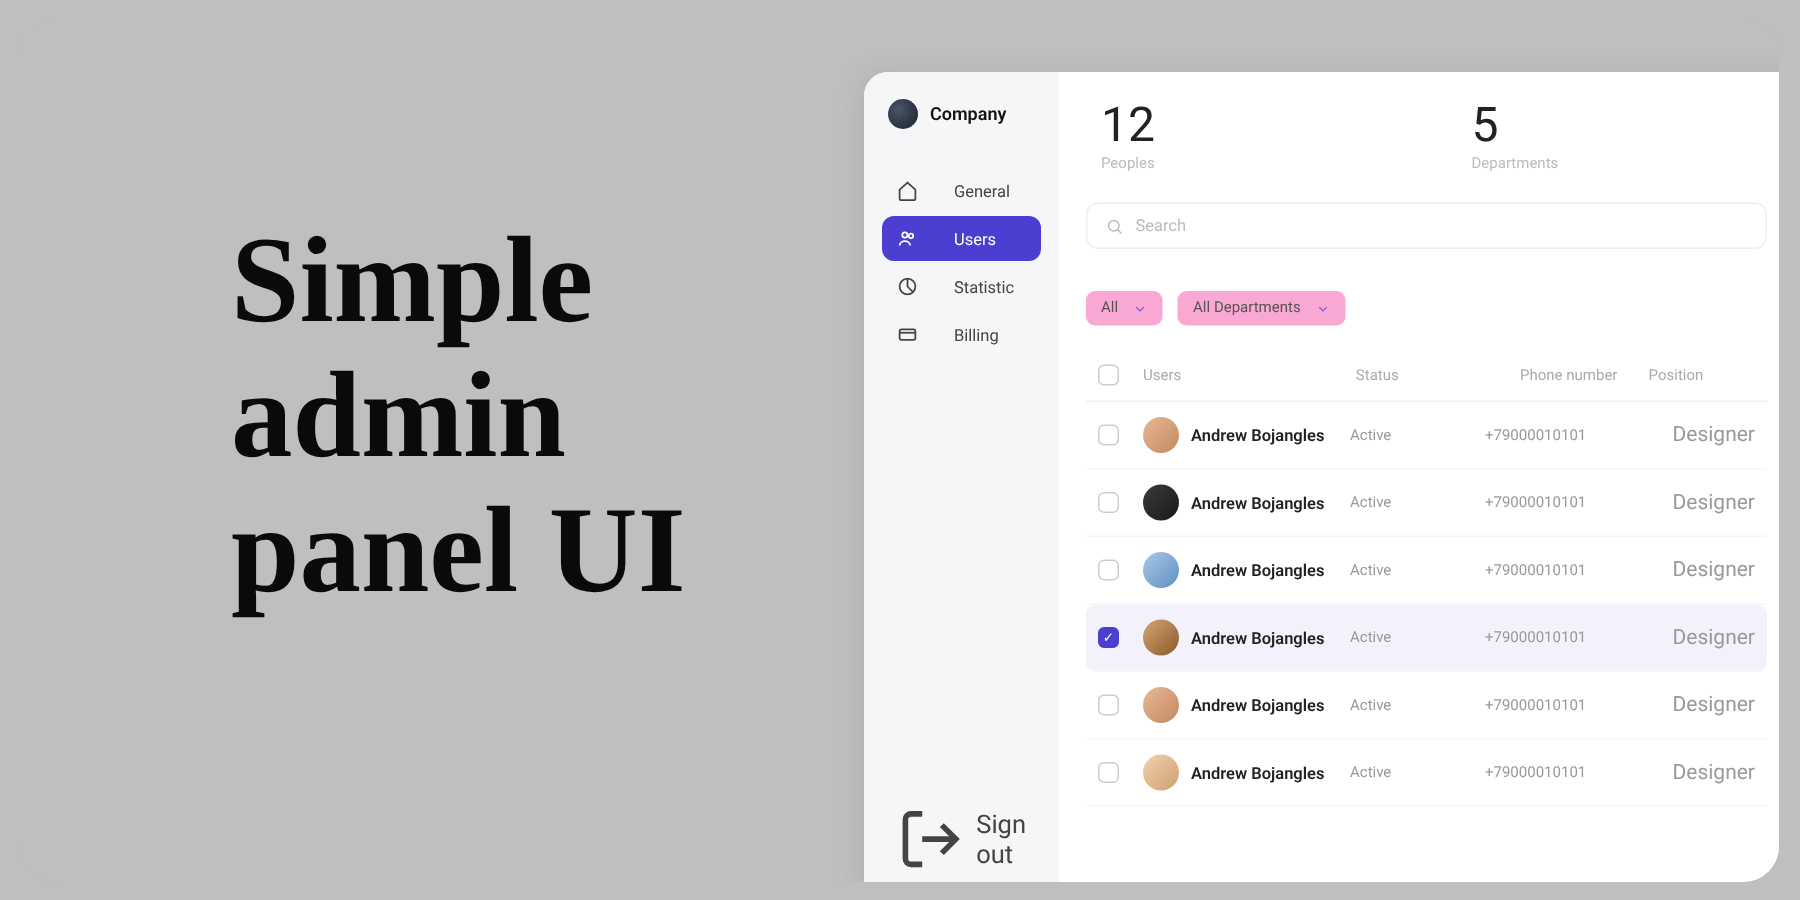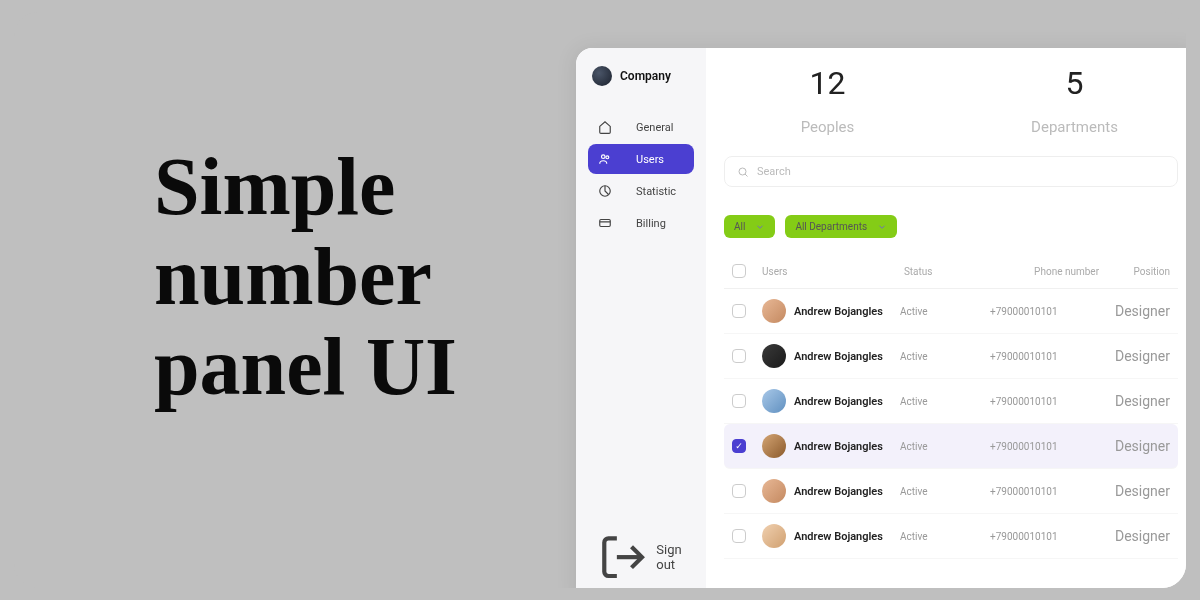--- a/index.html
+++ b/index.html
@@ -8,38 +8,38 @@
 .hero-title{position:absolute;left:140px;top:130px;font-family:Georgia,'Times New Roman',serif;font-size:82px;font-weight:700;line-height:1.1;color:#0a0a0a}
 .app{position:absolute;right:-10px;top:36px;width:620px;height:560px;background:#fff;border-radius:16px 0 0 16px;display:flex;overflow:hidden;box-shadow:-2px 0 20px rgba(0,0,0,0.08)}
 .sidebar{width:130px;background:#f6f6f8;border-radius:16px 0 0 16px;display:flex;flex-direction:column;padding:18px 12px}
 .brand{display:flex;align-items:center;gap:8px;margin-bottom:26px;padding-left:4px}
 .brand-logo{width:20px;height:20px;border-radius:50%;background:radial-gradient(circle at 35% 35%,#4a5568,#1a202c)}
 .brand-name{font-size:12px;font-weight:600;color:#111}
 .nav{display:flex;flex-direction:column;gap:2px}
 .nav-item{display:flex;align-items:center;gap:24px;padding:8px 10px;border-radius:8px;font-size:11px;color:#444;cursor:pointer}
 .nav-item.active{background:#4b3fd1;color:#fff}
 .nav-item .ico{width:14px;height:14px;flex-shrink:0}
-.signout{margin-top:auto;display:flex;align-items:center;gap:8px;padding:8px 10px;font-size:13px;color:#444;cursor:pointer}
+.signout{margin-top:auto;display:flex;align-items:center;gap:8px;padding:8px 10px;font-size:17px;color:#444;cursor:pointer}
 .main{flex:1;background:#fff;padding:16px 18px 0 18px;overflow:hidden}
 .stats{display:flex;gap:60px;margin-bottom:20px;padding:0 10px}
-.stat{flex:1;text-align:center}
+.stat{flex:1;}
 .stat-val{font-size:32px;font-weight:400;color:#222}
-.stat-lbl{font-size:15px;color:#bbb;margin-top:16px}
+.stat-lbl{font-size:10px;color:#bbb;margin-top:2px}
 .search{width:100%;border:1px solid #eee;border-radius:8px;padding:8px 12px;display:flex;align-items:center;gap:8px;margin-bottom:28px}
 .search input{border:none;outline:none;font-size:11px;flex:1;color:#666}
 .search input::placeholder{color:#bbb}
 .filters{display:flex;gap:10px;margin-bottom:16px}
-.filter{background:#84cc16;border-radius:6px;padding:6px 10px;font-size:10px;color:#555;display:flex;align-items:center;gap:10px;cursor:pointer}
+.filter{background:#f9a8d4;border-radius:6px;padding:6px 10px;font-size:10px;color:#555;display:flex;align-items:center;gap:10px;cursor:pointer}
 .chev{width:10px;height:10px;color:#6b5ce0}
 .table-head{display:flex;align-items:center;padding:10px 8px;font-size:10px;color:#aaa;border-bottom:1px solid #f0f0f0}
 .col-chk{width:24px}
 .col-user{flex:1.6;padding-left:6px}
 .col-status{flex:1;text-align:left}
-.col-phone{flex:1.2;text-align:right}
-.col-pos{flex:0.8;text-align:right}
+.col-phone{flex:1.2;text-align:center}
+.col-pos{flex:0.8;text-align:left}
 .row{display:flex;align-items:center;padding:10px 8px;font-size:11px;border-bottom:1px solid #f6f6f6}
 .row.selected{background:#f3f1fb;border-radius:6px}
 .chk{width:14px;height:14px;border:1.5px solid #ccc;border-radius:4px;cursor:pointer;display:flex;align-items:center;justify-content:center}
 .chk.on{background:#4b3fd1;border-color:#4b3fd1}
 .chk.on::after{content:'✓';color:#fff;font-size:9px}
 .avatar{width:24px;height:24px;border-radius:50%;margin-left:6px;margin-right:8px;flex-shrink:0;background:#ddd}
 .av1{background:linear-gradient(135deg,#e8b896,#c48960)}
 .av2{background:linear-gradient(135deg,#3a3a3a,#1a1a1a)}
 .av3{background:linear-gradient(135deg,#a8c8e8,#6090c0)}
 .av4{background:linear-gradient(135deg,#d4a574,#8b5a2b)}
@@ -50,21 +50,21 @@
 .status-cell{flex:1;font-size:10px;color:#999}
 .phone-cell{flex:1.2;font-size:10px;color:#999}
 .pos-cell{flex:0.8;font-size:14px;color:#999;text-align:right}
 svg{display:block}
 </style>
 </head>
 <body>
 
 <div class="card">
   <div class="hero-title" style="white-space:pre-line">Simple
-number
+admin
 panel UI</div>
 
   <div class="app">
     <aside class="sidebar">
       <div class="brand">
         <div class="brand-logo"></div>
         <div class="brand-name">Company</div>
       </div>
       <nav class="nav">
         <div class="nav-item">

